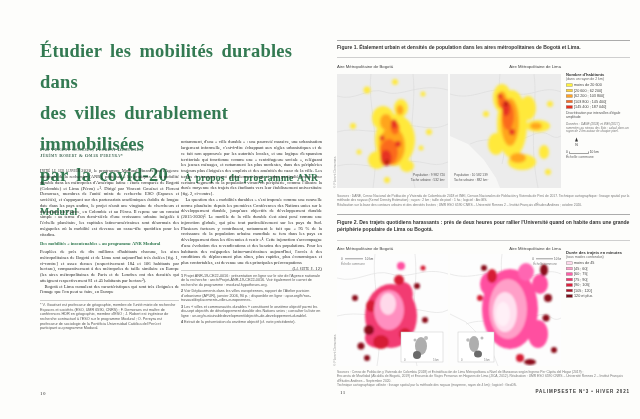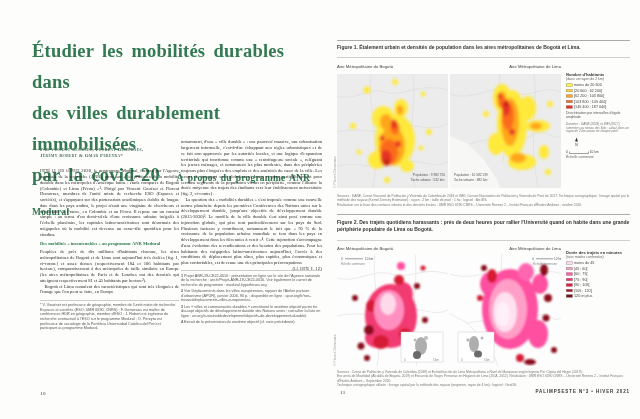--- a/index.html
+++ b/index.html
@@ -51,21 +51,21 @@
   <defs>
     <filter id="blurHeat" x="-30%" y="-30%" width="160%" height="160%">
         <feGaussianBlur stdDeviation="1.6"></feGaussianBlur>
       </filter>
     <filter id="blurSoft" x="-30%" y="-30%" width="160%" height="160%">
         <feGaussianBlur stdDeviation="0.9"></feGaussianBlur>
       </filter>
   </defs>
 </svg>
 
-<div class="abs page-title" style="left:32px; top:36px; width:298px;">
+<div class="abs page-title" style="left:40px; top:36px; width:298px;">
   <span>Étudier les mobilités durables dans</span><br>
   <span>des villes durablement immobilisées</span><br>
   <span>par la covid-20</span>&nbsp;&nbsp;<span class="subtitle">À propos du programme ANR Modural</span>
 </div>
 
 <div class="abs" style="left:40px; top:146px; width:140px;">
   <div class="micro byline-inner">
     <span>Par Vincent Gouëset, Florent Demoraes,</span><br>
     <span>Jérémy Robert &amp; Omar Pereyra*</span>
   </div>

